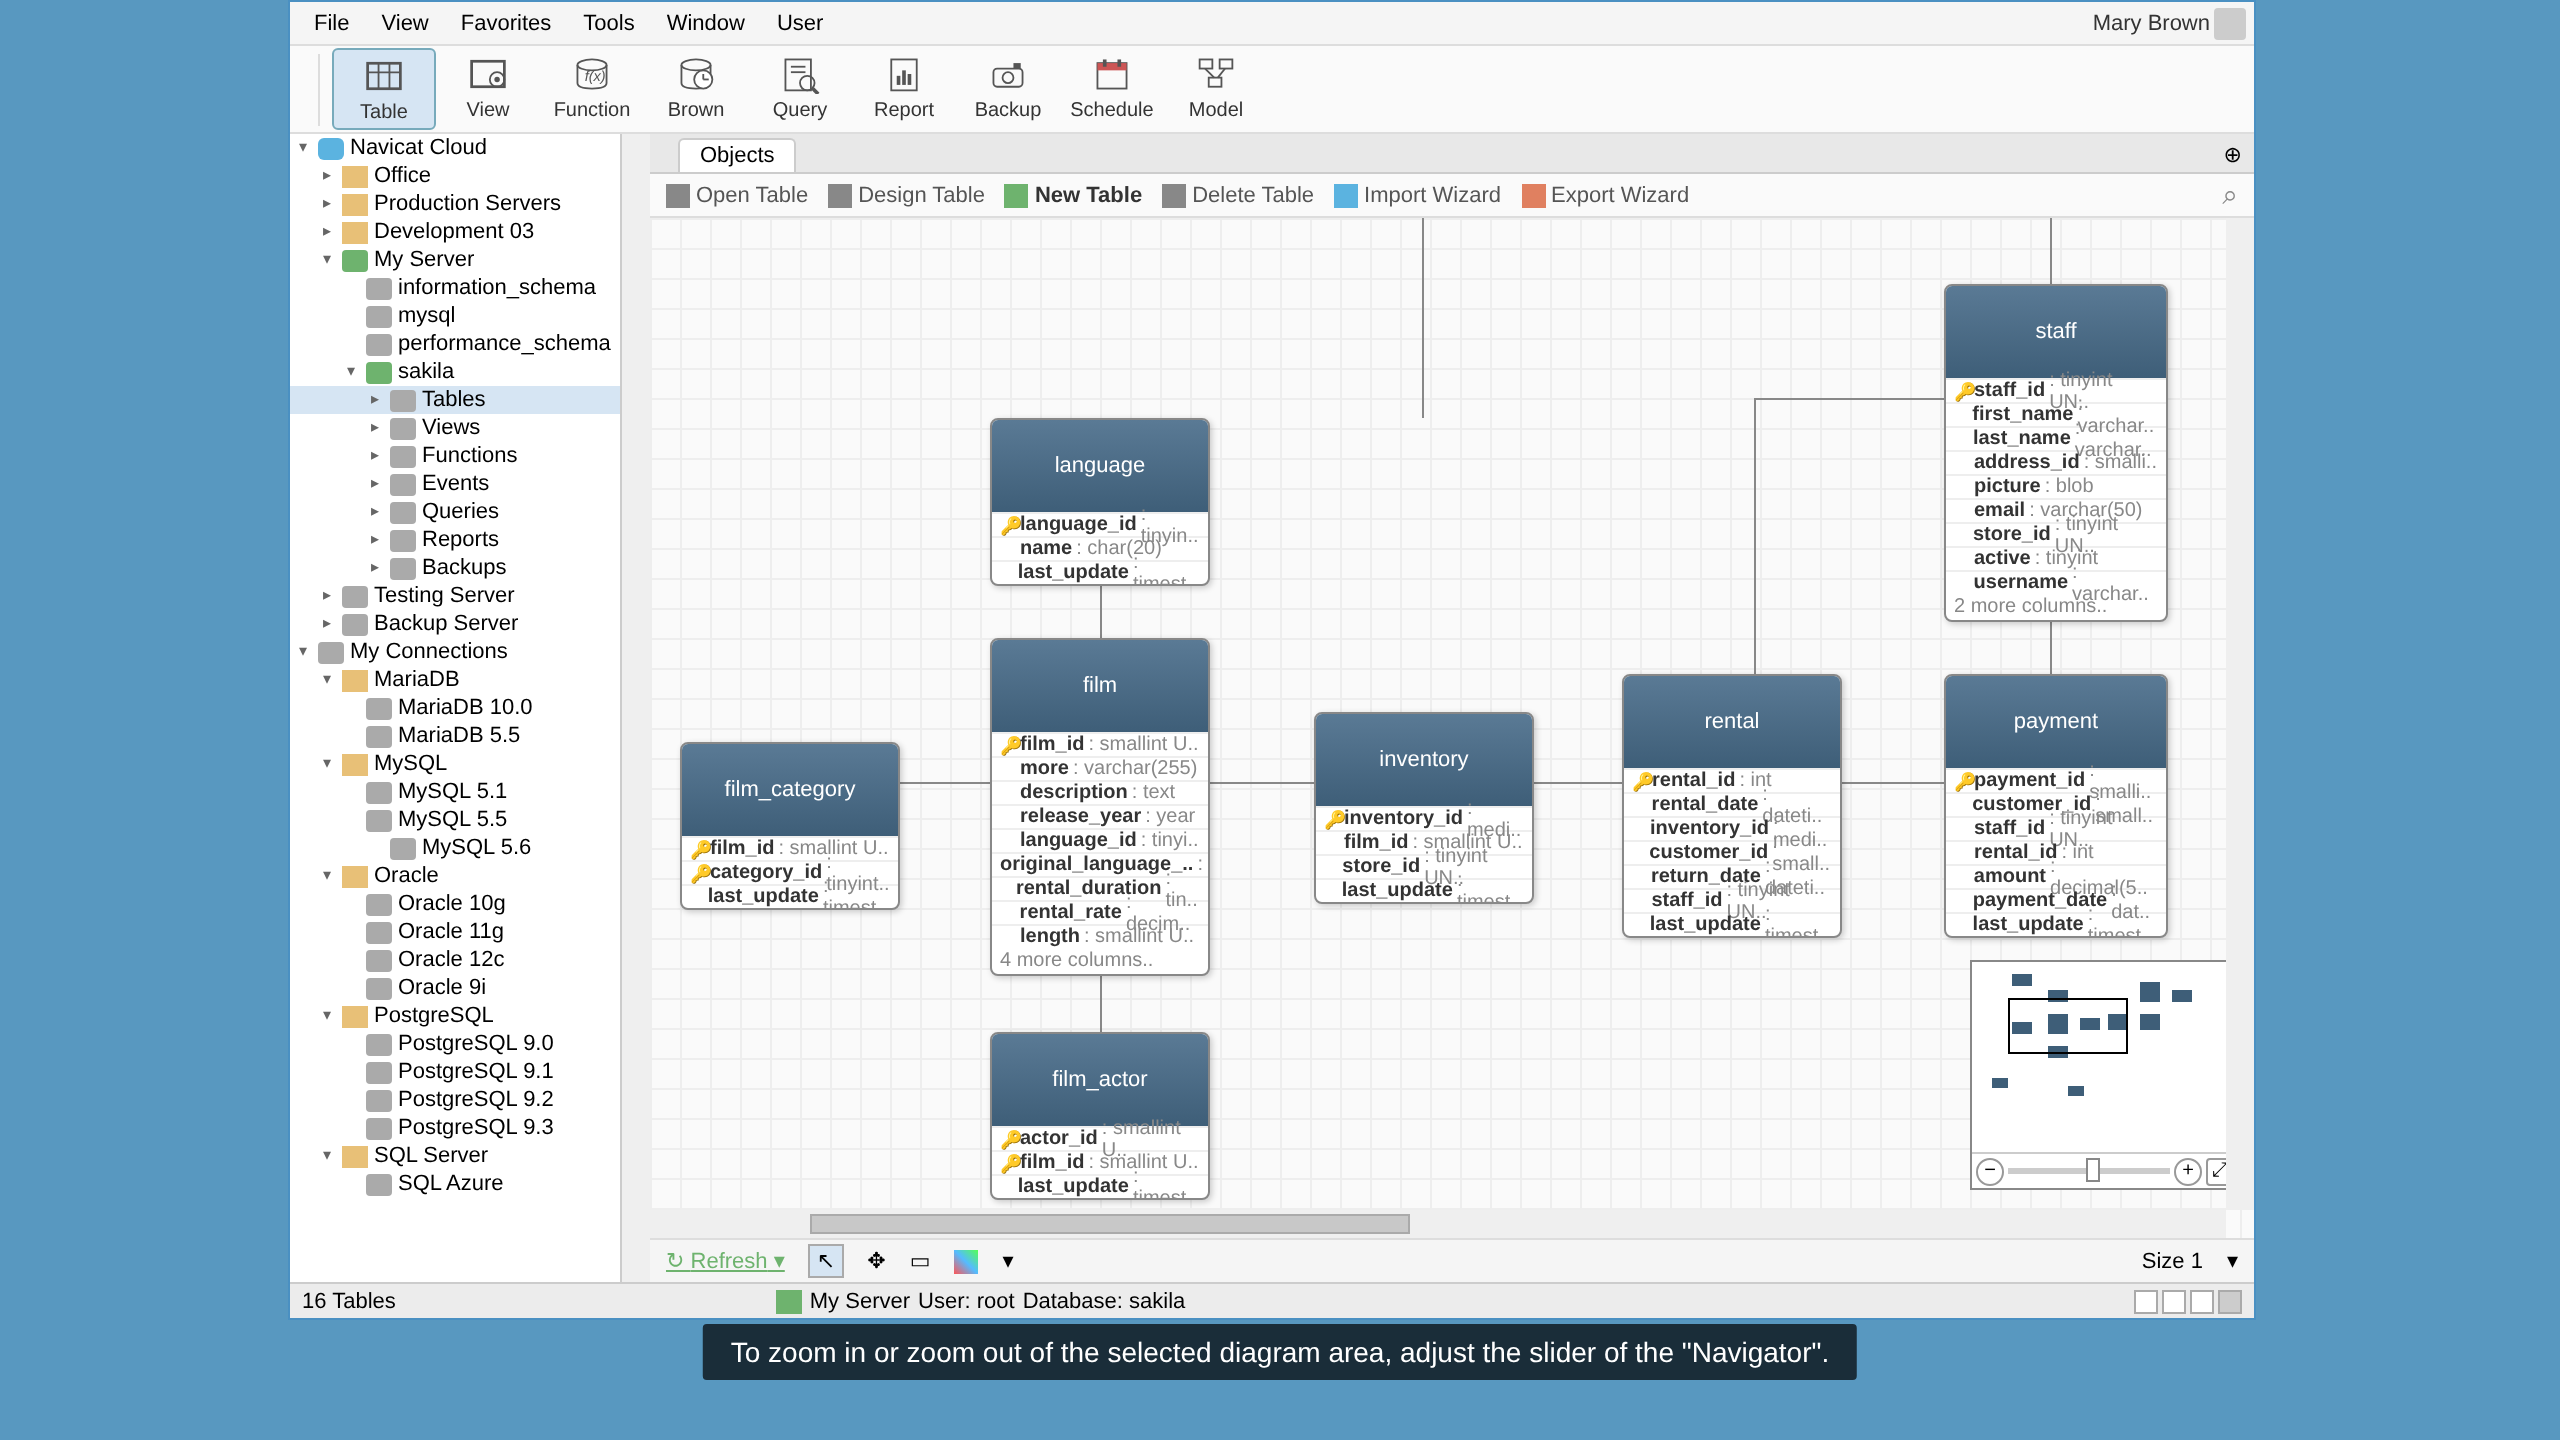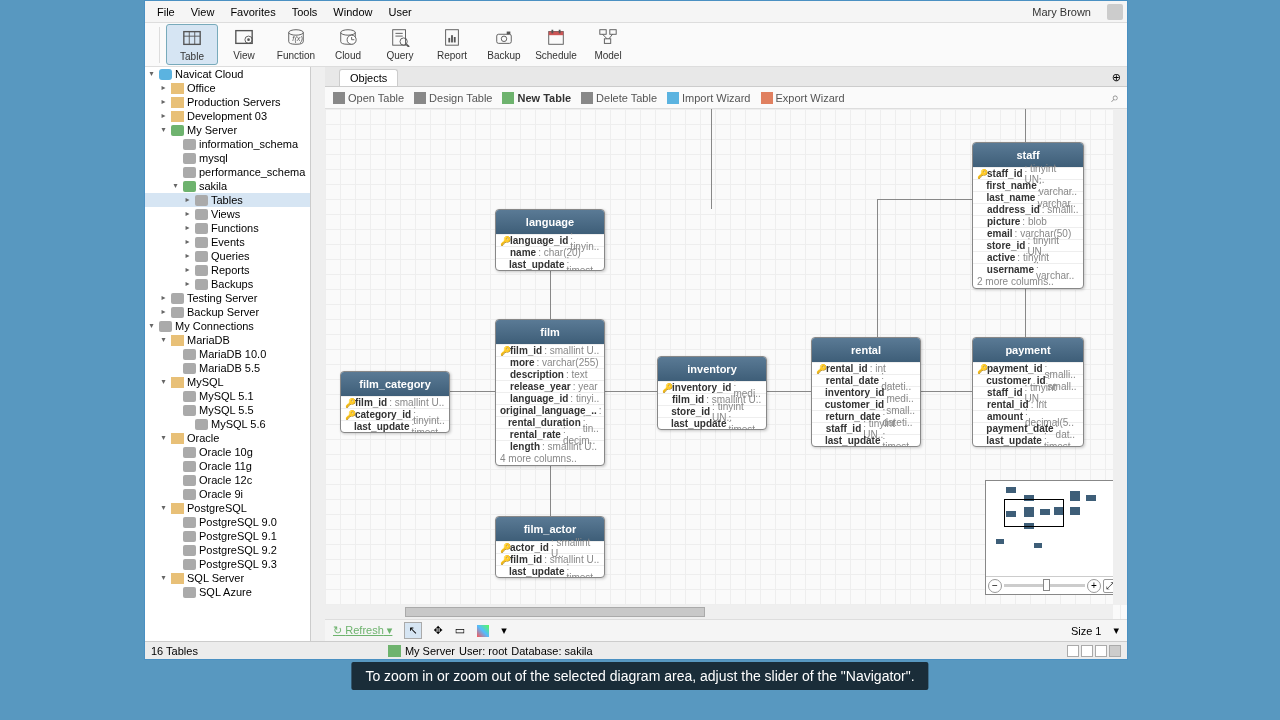--- a/index.html
+++ b/index.html
@@ -7,21 +7,21 @@
 .window { position: absolute; left: 144px; top: 0; width: 984px; height: 660px; background: #f0f0f0; border: 1px solid #4a90c2; display: flex; flex-direction: column; }
 .titlebar { height: 22px; background: linear-gradient(#fff, #e8f0f8); display: flex; align-items: center; position: relative; font-size: 12px; }
 .titlebar .icon { margin-left: 6px; width: 14px; height: 14px; background: #e8a843; border-radius: 2px; }
 .titlebar .title { position: absolute; left: 50%; transform: translateX(-50%); color: #333; }
 .win-controls { position: absolute; right: 0; top: 0; display: flex; }
 .win-btn { width: 30px; height: 20px; display: flex; align-items: center; justify-content: center; font-size: 11px; color: #333; background: #e0e0e0; border-left: 1px solid #fff; }
 .win-btn.close { background: #c75050; color: #fff; }
 .menubar { height: 22px; background: #f5f5f5; display: flex; align-items: center; padding: 0 4px; font-size: 11px; border-bottom: 1px solid #ddd; }
 .menubar .menu-item { padding: 2px 8px; }
 .menubar .spacer { flex: 1; }
-.user-name { padding-right: 16px; color: #333; }
+.user-name { padding-right: 2px; color: #333; }
 .avatar { width: 16px; height: 16px; background: #ccc; border-radius: 2px; }
 .toolbar { height: 44px; background: #fafafa; display: flex; align-items: center; padding: 2px 8px; border-bottom: 1px solid #ddd; gap: 0; }
 .tb-group { display: flex; gap: 0; }
 .tb-btn { width: 52px; display: flex; flex-direction: column; align-items: center; gap: 2px; font-size: 10px; color: #333; cursor: pointer; padding: 2px 0; }
 .tb-btn.selected { background: #d6e5f3; border: 1px solid #7ab; border-radius: 3px; }
 .tb-icon { width: 24px; height: 22px; display: flex; align-items: center; justify-content: center; }
 .tb-sep { width: 1px; height: 36px; background: #ddd; margin: 0 6px; }
 .body { flex: 1; display: flex; overflow: hidden; }
 .sidebar { width: 166px; background: #fff; border-right: 1px solid #ccc; overflow-y: auto; font-size: 11px; }
 .tree-node { display: flex; align-items: center; gap: 3px; padding: 1px 2px; white-space: nowrap; height: 14px; line-height: 14px; }
@@ -38,21 +38,21 @@
 .tab-icon-right { margin-left: auto; padding: 2px 6px; }
 .action-bar { height: 22px; background: #fafafa; display: flex; align-items: center; gap: 10px; padding: 0 8px; font-size: 11px; border-bottom: 1px solid #ddd; }
 .action-bar .act { display: flex; align-items: center; gap: 3px; color: #555; }
 .act .aico { width: 12px; height: 12px; background: #888; }
 .act.new .aico { background: #6eb36e; }
 .act.wiz .aico { background: #5bb3e0; }
 .act.exp .aico { background: #e08060; }
 .canvas-wrap { flex: 1; position: relative; background: #fafafa; overflow: hidden; }
 .canvas { position: absolute; inset: 0; background-image: linear-gradient(#eee 1px, transparent 1px), linear-gradient(90deg, #eee 1px, transparent 1px); background-size: 15px 15px; }
 .entity { position: absolute; background: #fff; border: 1px solid #888; border-radius: 4px; box-shadow: 1px 1px 3px rgba(0,0,0,0.2); font-size: 10px; overflow: hidden; }
-.entity-hdr { background: linear-gradient(#5a7a95, #3e5e78); color: #fff; text-align: center; font-weight: bold; padding: 6px 4px; font-size: 11px; }
+.entity-hdr { background: linear-gradient(#5a7a95, #3e5e78); color: #fff; text-align: center; font-weight: normal; padding: 17px 4px; font-size: 11px; }
 .entity-row { display: flex; align-items: center; padding: 0 4px; height: 12px; border-top: 1px solid #eee; }
 .key { width: 10px; color: #d4a017; font-size: 9px; }
 .colname { font-weight: bold; color: #333; }
 .coltype { color: #888; margin-left: 2px; }
 .entity-more { padding: 1px 4px; color: #888; font-size: 10px; }
 .line { position: absolute; background: #888; }
 .navigator { position: absolute; right: 7px; bottom: 24px; width: 135px; height: 115px; background: #fff; border: 1px solid #888; }
 .nav-map { height: 95px; position: relative; background: #fff; padding: 4px; }
 .nav-viewport { position: absolute; border: 1px solid #000; left: 18px; top: 18px; width: 60px; height: 28px; }
 .nav-blob { position: absolute; background: #3e5e78; }
@@ -128,21 +128,21 @@
         <div class="tb-btn">
           <span class="tb-icon">
             <svg width="22" height="20" viewBox="0 0 24 22">
               <ellipse cx="12" cy="6" rx="8" ry="3" fill="none" stroke="#555"></ellipse>
               <path d="M4 6 L4 16 Q4 19 12 19 Q20 19 20 16 L20 6" fill="none" stroke="#555"></path>
               <circle cx="16" cy="14" r="5" fill="#fff" stroke="#555"></circle>
               <line x1="16" y1="11" x2="16" y2="14" stroke="#555"></line>
               <line x1="16" y1="14" x2="19" y2="14" stroke="#555"></line>
             </svg>
           </span>
-          <span>Cloud</span>
+          <span>Brown</span>
         </div>
         <div class="tb-btn">
           <span class="tb-icon">
             <svg width="22" height="20" viewBox="0 0 24 22">
               <rect x="4" y="3" width="14" height="17" fill="none" stroke="#555"></rect>
               <line x1="7" y1="7" x2="15" y2="7" stroke="#555"></line>
               <line x1="7" y1="10" x2="15" y2="10" stroke="#555"></line>
               <circle cx="16" cy="16" r="4" fill="none" stroke="#555"></circle>
               <line x1="19" y1="19" x2="22" y2="22" stroke="#555" stroke-width="2"></line>
             </svg>

